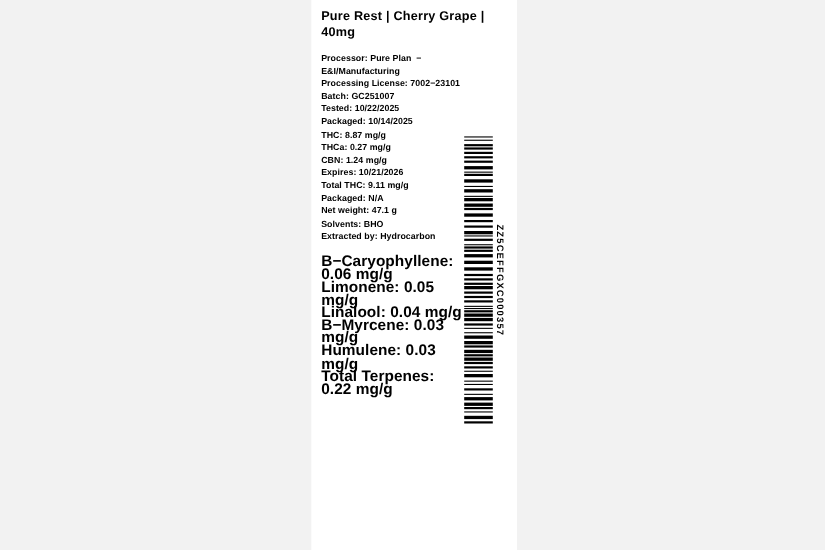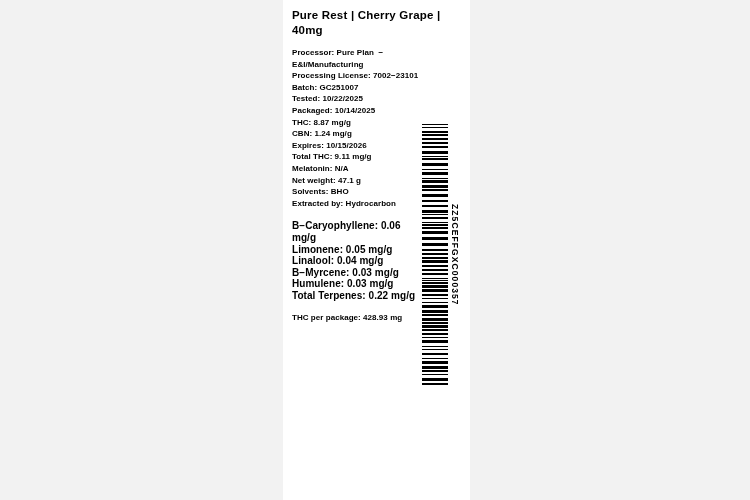--- a/index.html
+++ b/index.html
@@ -48,21 +48,21 @@
     width: 134px;
     letter-spacing: 0.05px;
   }
   .info-line {
     white-space: pre-wrap;
   }
   .gap {
     height: 11px;
   }
   .terp-block {
-    font-size: 10px;
+    font-size: 14px;
     font-weight: bold;
     line-height: 11.6px;
     color: #000;
     width: 134px;
     letter-spacing: 0.05px;
   }
   .final-line {
     font-size: 8px;
     font-weight: bold;
     line-height: 11.6px;
@@ -123,43 +123,43 @@
 
       <div class="title">Pure Rest  |  Cherry Grape  |  40mg</div>
 
       <div class="info-block">
         <div class="info-line">Processor: Pure Plan  − E&amp;I/Manufacturing</div>
         <div class="info-line">Processing License: 7002−23101</div>
         <div class="info-line">Batch: GC251007</div>
         <div class="info-line">Tested: 10/22/2025</div>
         <div class="info-line">Packaged: 10/14/2025</div>
         <div class="info-line">THC: 8.87 mg/g</div>
+        <div class="info-line">THCa: 0.27 mg/g</div>
         <div class="info-line">CBN: 1.24 mg/g</div>
-        <div class="info-line">Expires: 10/15/2026</div>
+        <div class="info-line">Expires: 10/21/2026</div>
         <div class="info-line">Total THC: 9.11 mg/g</div>
-        <div class="info-line">Melatonin: N/A</div>
+        <div class="info-line">Packaged: N/A</div>
         <div class="info-line">Net weight: 47.1 g</div>
         <div class="info-line">Solvents: BHO</div>
         <div class="info-line">Extracted by: Hydrocarbon</div>
       </div>
 
       <div class="gap"></div>
 
       <div class="terp-block">
         <div class="info-line">B−Caryophyllene: 0.06 mg/g</div>
         <div class="info-line">Limonene: 0.05 mg/g</div>
         <div class="info-line">Linalool: 0.04 mg/g</div>
         <div class="info-line">B−Myrcene: 0.03 mg/g</div>
         <div class="info-line">Humulene: 0.03 mg/g</div>
         <div class="info-line">Total Terpenes: 0.22 mg/g</div>
       </div>
 
       <div class="gap"></div>
 
-      <div class="final-line">THC per package: 428.93 mg</div>
     </div>
 
     <div class="barcode-wrap">
       <div class="barcode-bars" id="barcode-bars">
           <div class="bar" style="height: 1px;"></div>
           <div class="space" style="height: 2px;"></div>
           <div class="bar" style="height: 1px;"></div>
           <div class="space" style="height: 3px;"></div>
           <div class="bar" style="height: 2px;"></div>
           <div class="space" style="height: 1px;"></div>

